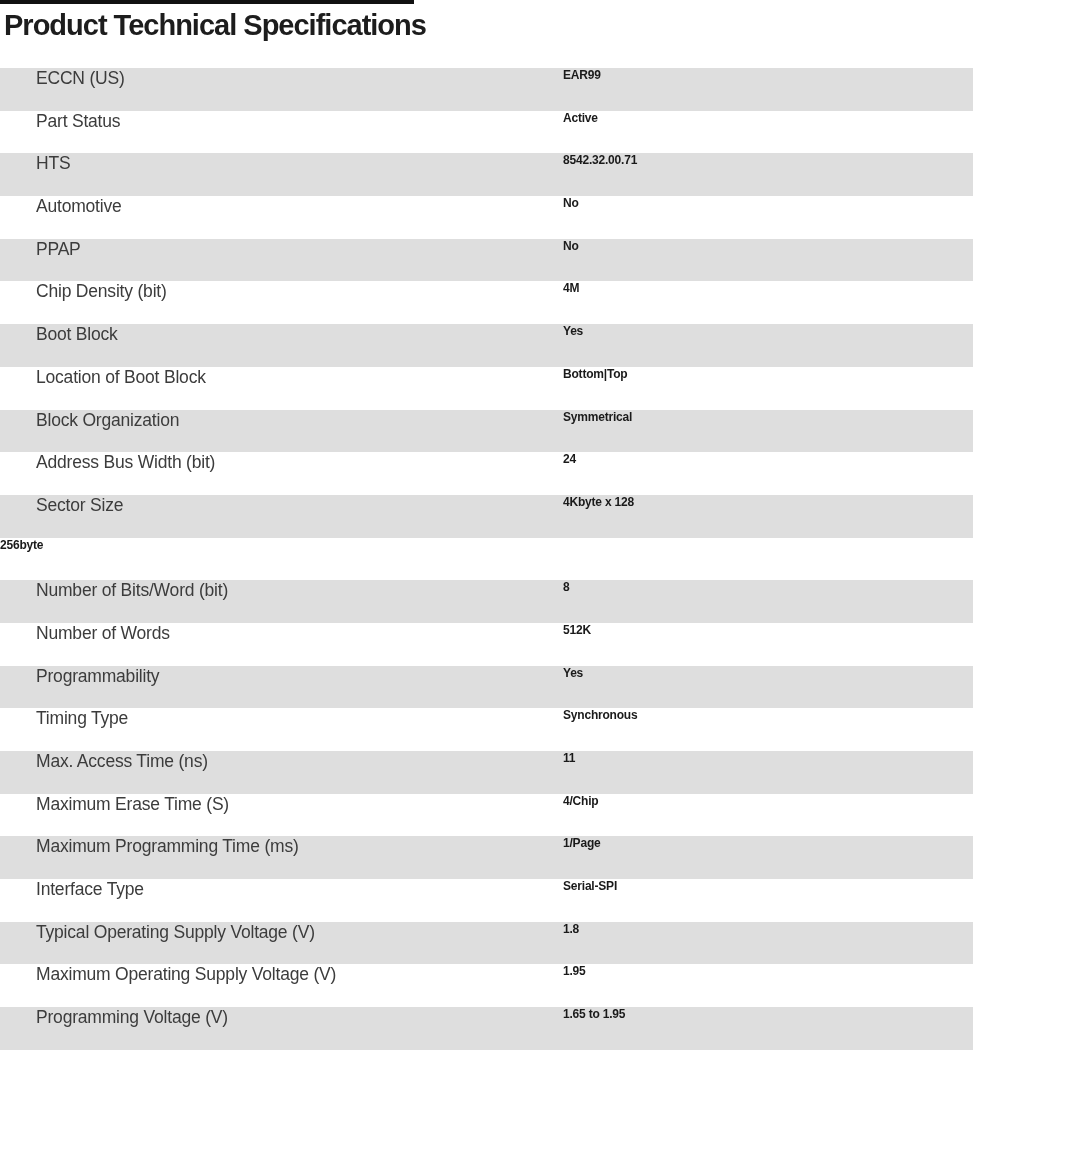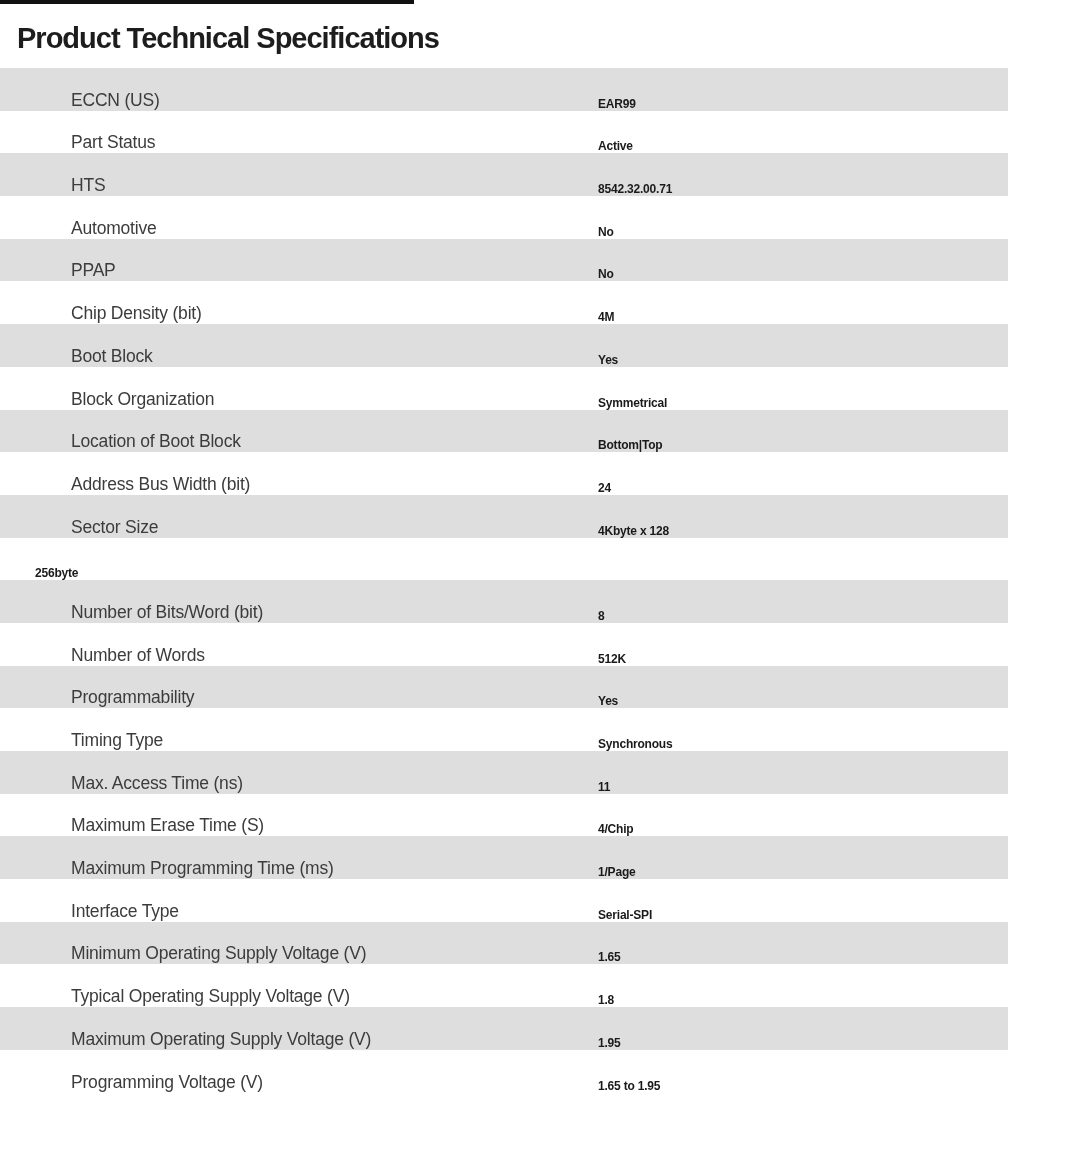--- a/index.html
+++ b/index.html
@@ -14,31 +14,30 @@
   body{
     width:1085px;height:1170px;position:relative;overflow:hidden;
     background:var(--row-bg);
     font-family:"Liberation Sans",sans-serif;
   }
   .clipped-bar{
     position:absolute;top:0;left:0;width:414px;height:4px;
     background:var(--clipped-bar);
   }
   .page-title{
-    position:absolute;top:6px;left:1px;margin:16px;
+    position:absolute;top:6px;left:1px;margin:3px;
     font-size:29px;font-weight:700;letter-spacing:-1px;
     color:var(--title-text);
   }
   .spec-table{
     position:absolute;top:68px;left:0;width:1085px;
   }
   .spec-row{
-    display:flex;align-items:flex-end;height:42.7px;width:973px;
+    display:flex;align-items:flex-start;height:42.7px;width:973px;
     background:var(--row-bg);
-    padding-left:35px;
   }
   .spec-row:nth-child(odd){background:var(--row-alt-bg);}
   .spec-label{
     width:563px;box-sizing:border-box;padding-left:36px;
     font-size:17.5px;letter-spacing:-0.2px;color:var(--label-text);
     white-space:nowrap;
   }
   .spec-value{
     font-size:12px;font-weight:700;letter-spacing:-0.2px;
     color:var(--value-text);white-space:nowrap;
@@ -83,27 +82,27 @@
     <div class="spec-value">4M</div>
   </div>
 
 
   <div class="spec-row">
     <div class="spec-label">Boot Block</div>
     <div class="spec-value">Yes</div>
   </div>
 
   <div class="spec-row">
-    <div class="spec-label">Block Organization</div>
-    <div class="spec-value">Symmetrical</div>
+    <div class="spec-label">Location of Boot Block</div>
+    <div class="spec-value">Bottom|Top</div>
   </div>
 
   <div class="spec-row">
-    <div class="spec-label">Location of Boot Block</div>
-    <div class="spec-value">Bottom|Top</div>
+    <div class="spec-label">Block Organization</div>
+    <div class="spec-value">Symmetrical</div>
   </div>
 
   <div class="spec-row">
     <div class="spec-label">Address Bus Width (bit)</div>
     <div class="spec-value">24</div>
   </div>
 
   <div class="spec-row">
     <div class="spec-label">Sector Size</div>
     <div class="spec-value">4Kbyte x 128</div>
@@ -146,24 +145,20 @@
   <div class="spec-row">
     <div class="spec-label">Maximum Programming Time (ms)</div>
     <div class="spec-value">1/Page</div>
   </div>
 
   <div class="spec-row">
     <div class="spec-label">Interface Type</div>
     <div class="spec-value">Serial-SPI</div>
   </div>
 
-  <div class="spec-row">
-    <div class="spec-label">Minimum Operating Supply Voltage (V)</div>
-    <div class="spec-value">1.65</div>
-  </div>
 
   <div class="spec-row">
     <div class="spec-label">Typical Operating Supply Voltage (V)</div>
     <div class="spec-value">1.8</div>
   </div>
 
   <div class="spec-row">
     <div class="spec-label">Maximum Operating Supply Voltage (V)</div>
     <div class="spec-value">1.95</div>
   </div>

